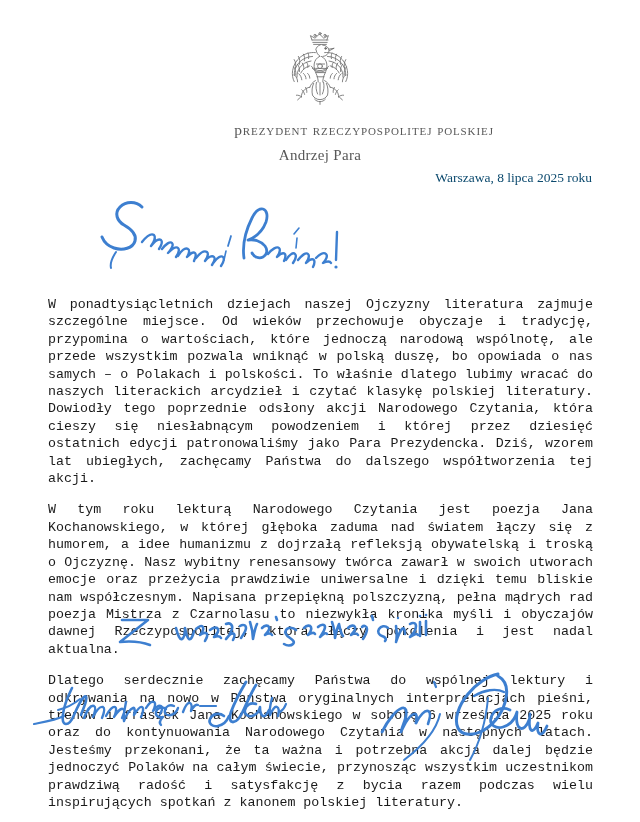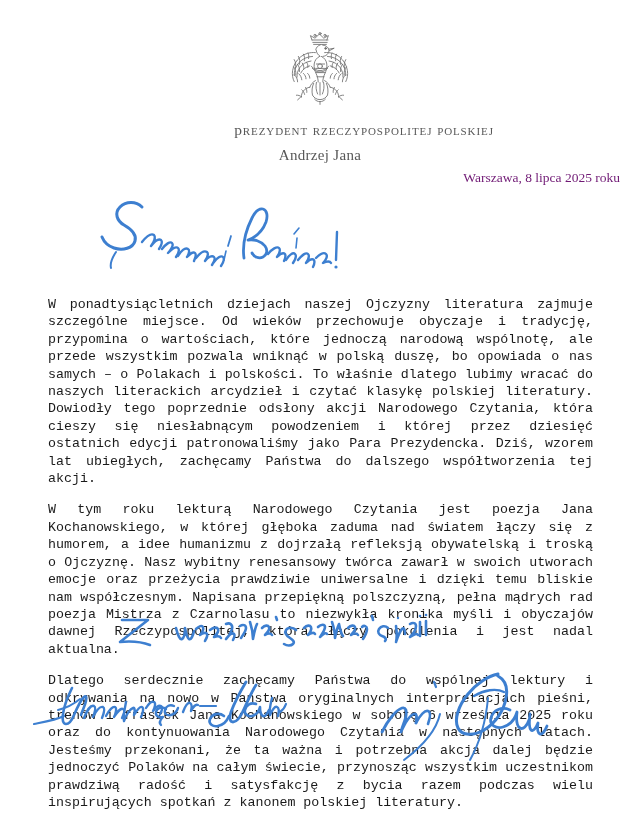--- a/index.html
+++ b/index.html
@@ -61,22 +61,21 @@
     letter-spacing: 0.3px;
   }
 
   .dateline {
     position: absolute;
     top: 170px;
     left: 0;
     width: 592px;
     text-align: right;
     font-size: 13.5px;
-    color: #701a75;
-    padding-left: 28px;
+    color: #0c4a6e;
   }
 
   
   .hw {
     position: absolute;
     pointer-events: none;
   }
   .hw-salutation { top: 196px; left: 96px; }
   .hw-closing    { top: 608px; left: 110px; }
   .hw-sig-left   { top: 676px; left: 28px; }
@@ -166,21 +165,21 @@
         <path d="M57.4 64.4 c0.4 -1.8 1.4 -3.4 2.8 -4.6 M55.2 62.4 c-0.2 -1.8 0.2 -3.6 1.2 -5"></path>
 
         <path d="M34.6 65.4 c1.6 2.6 4.2 4.2 7.4 4.2 c3.2 0 5.8 -1.6 7.4 -4.2"></path>
         <path d="M36.6 69.2 c1.4 1.6 3.2 2.4 5.4 2.4 c2.2 0 4 -0.8 5.4 -2.4"></path>
         <path d="M42 71.8 v2.6"></path>
       </g>
     </svg>
   </div>
 
   <div class="office-title">Prezydent Rzeczypospolitej Polskiej</div>
-  <div class="president-name">Andrzej Jana</div>
+  <div class="president-name">Andrzej Para</div>
   <div class="dateline">Warszawa, 8 lipca 2025 roku</div>
 
   <div class="hw hw-salutation">
     <svg width="250" height="80" viewBox="0 0 250 80">
       <g fill="none" stroke="#3d7fd0" stroke-linecap="round" stroke-linejoin="round">
         <path d="M46 11 c-6 -6 -16 -6 -22 0 c-6 6 -3 14 4 18 c7 4 13 9 11 16 c-2 7 -12 10 -21 7 c-6 -2 -10 -6 -12 -11" stroke-width="3"></path>
         <path d="M20 56 c-4 6 -6 12 -5 16" stroke-width="2"></path>
         <path d="M46 46 c4 -5 9 -9 12 -7 c2 2 0 7 -3 11 c3 -4 7 -8 10 -6 c2 2 0 6 -2 9" stroke-width="2.4"></path>
         <path d="M66 53 c4 -5 8 -8 10 -6 c2 2 -1 7 -4 10 c4 -4 8 -7 10 -5 c2 2 0 6 -2 9" stroke-width="2.4"></path>
         <path d="M82 60 c3 -5 7 -9 10 -7 c2 1 1 5 -1 8 c3 -3 6 -6 8 -4 c2 2 0 5 -1 8" stroke-width="2.4"></path>

